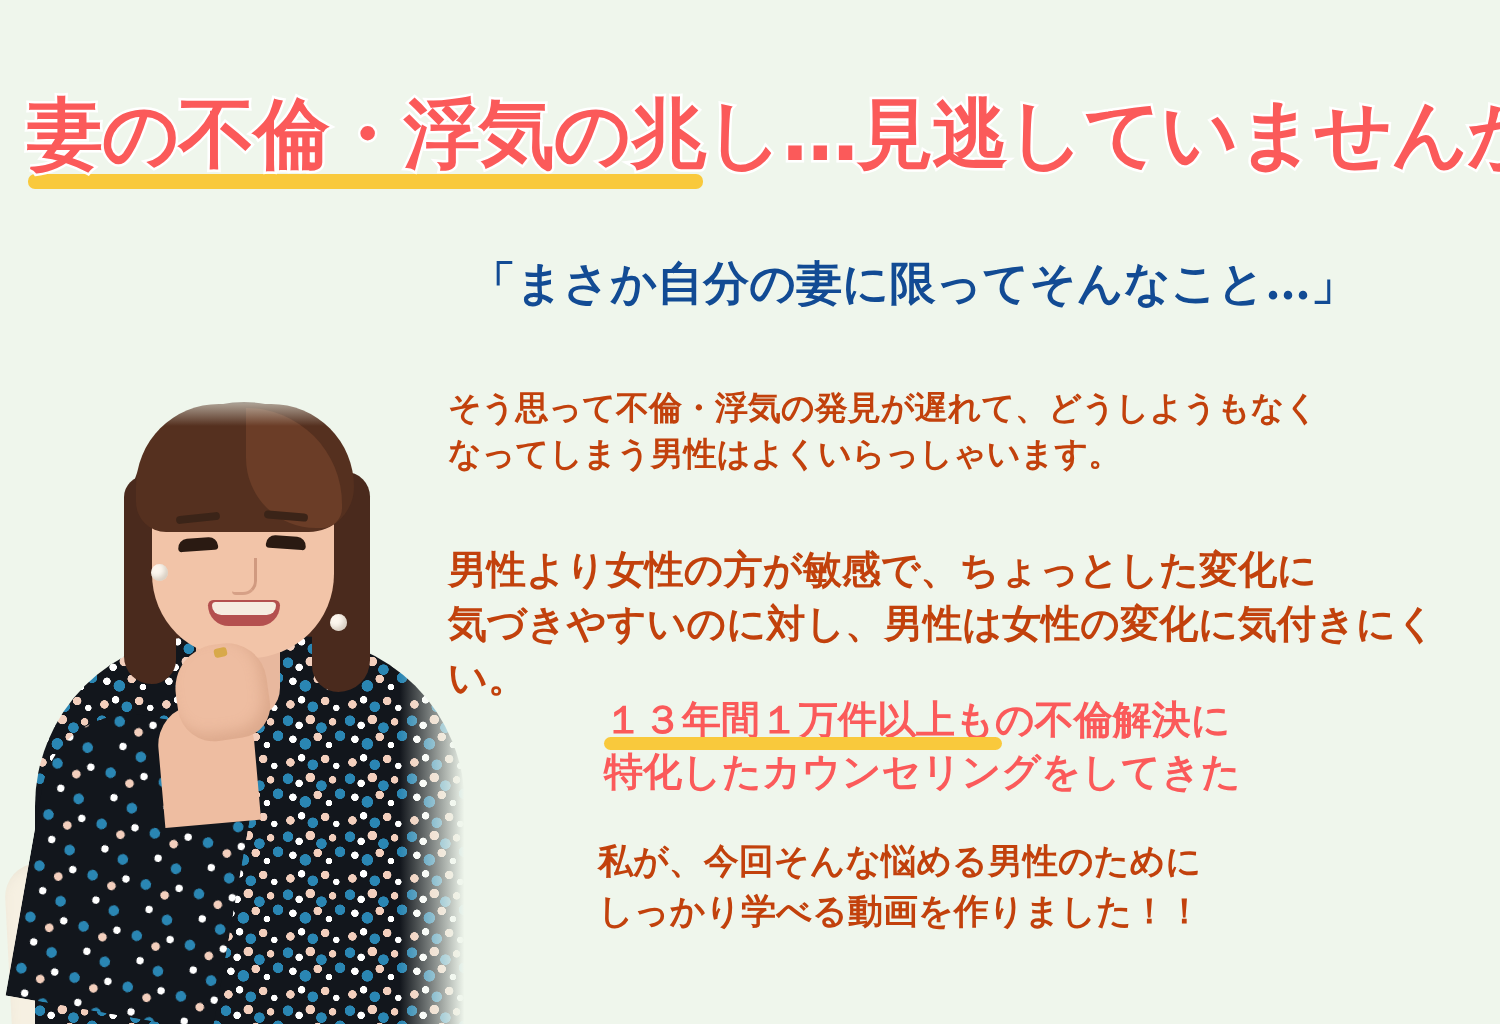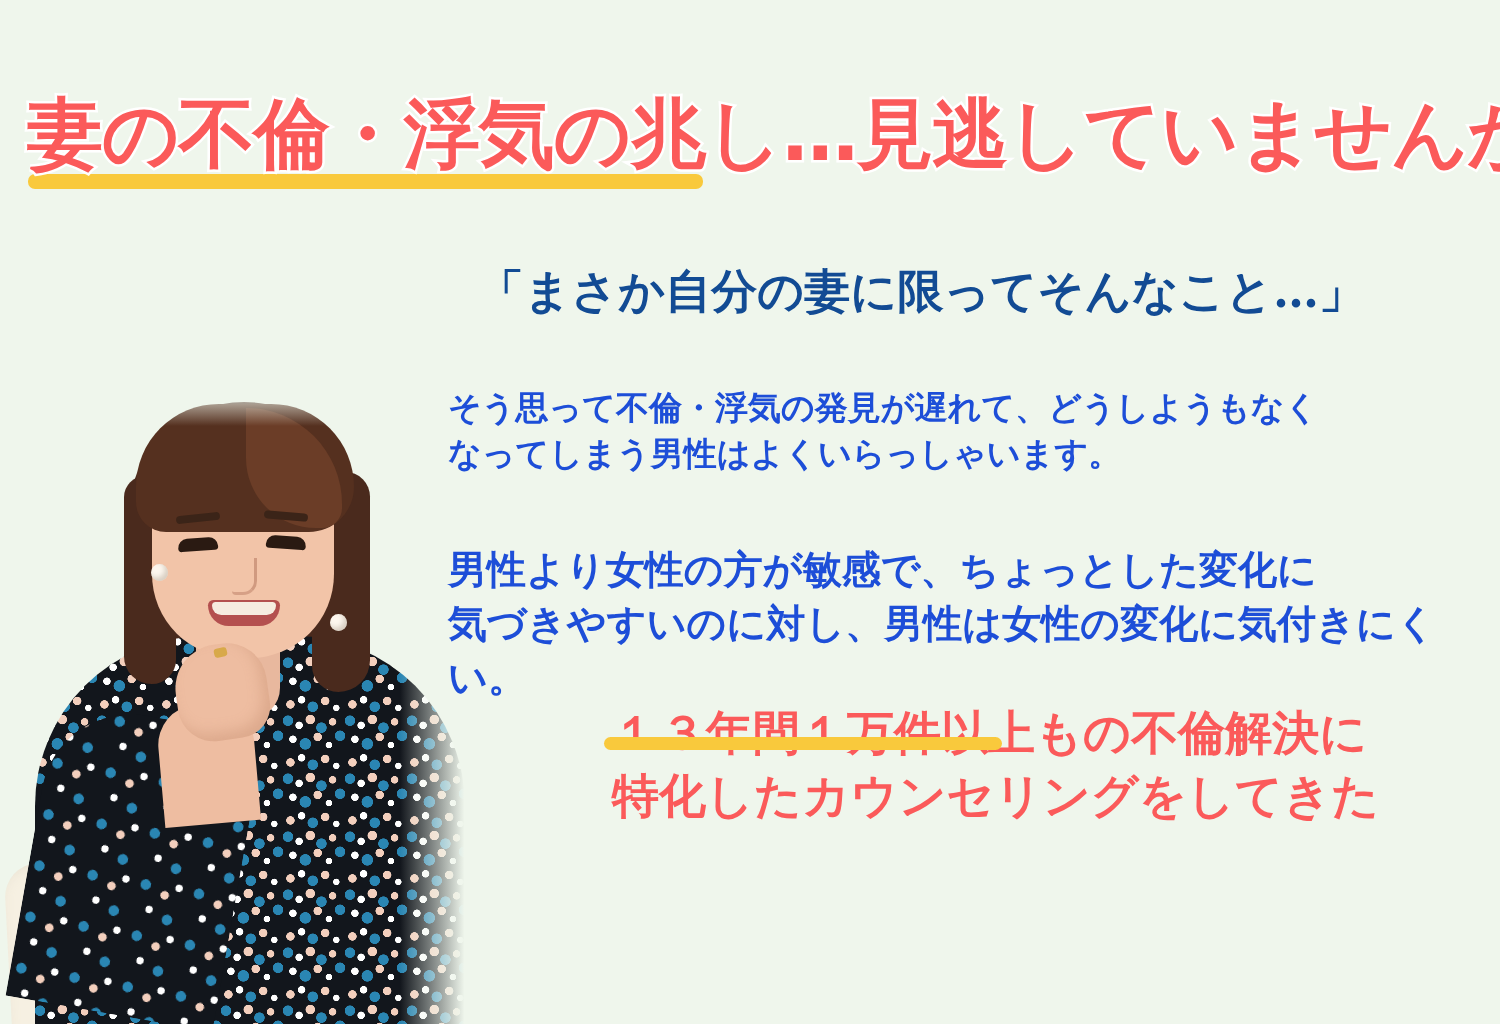--- a/index.html
+++ b/index.html
@@ -45,59 +45,59 @@
     white-space: nowrap;
     -webkit-text-stroke: 5px #ffffff;
     paint-order: stroke fill;
   }
 
   
   .subtitle {
     position: absolute;
     left: 470px;
     top: 258px;
-    margin: 8px;
+    margin: 0;
     font-family: "DejaVu Serif", "Liberation Serif", serif;
     font-size: 46px;
     font-weight: 700;
     line-height: 1.1;
     letter-spacing: 0px;
     color: #124b94;
     white-space: nowrap;
   }
 
   
   .para {
     position: absolute;
     margin: 0;
     font-family: "DejaVu Serif", "Liberation Serif", serif;
     font-weight: 700;
-    color: #1d4ed8;
+    color: #c2410c;
     line-height: 1.38;
     white-space: pre-line;
   }
   .para-1 {
     left: 448px;
     top: 385px;
     font-size: 33px;
   }
   .para-2 {
     left: 448px;
     top: 543px;
     font-size: 39px;
   }
 
   
   .pink-block {
     position: absolute;
     left: 604px;
     top: 694px;
-    margin: 8px;
+    margin: 0;
     font-family: "DejaVu Serif", "Liberation Serif", serif;
-    font-size: 47px;
+    font-size: 39px;
     font-weight: 700;
     line-height: 1.33;
     color: #fb5a5a;
     white-space: pre-line;
   }
   .pink-underline {
     position: absolute;
     left: 604px;
     top: 737px;
     width: 398px;
@@ -420,14 +420,16 @@
   <p class="para para-1">そう思って不倫・浮気の発見が遅れて、どうしようもなく
 なってしまう男性はよくいらっしゃいます。</p>
 
   <p class="para para-2">男性より女性の方が敏感で、ちょっとした変化に
 気づきやすいのに対し、男性は女性の変化に気付きにくい。</p>
 
   <p class="pink-block">１３年間１万件以上もの不倫解決に
 特化したカウンセリングをしてきた</p>
   <div class="pink-underline"></div>
 
+  <p class="para para-3">私が、今回そんな悩める男性のために
+しっかり学べる動画を作りました！！</p>
 
 </div>
 
 </body></html>

